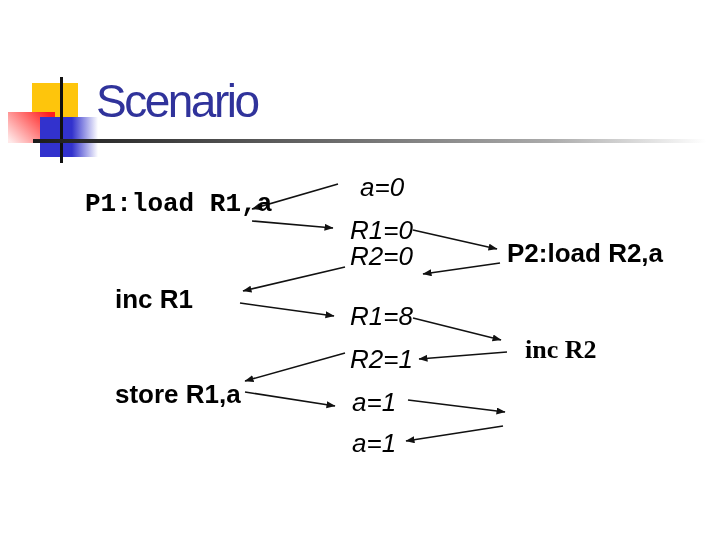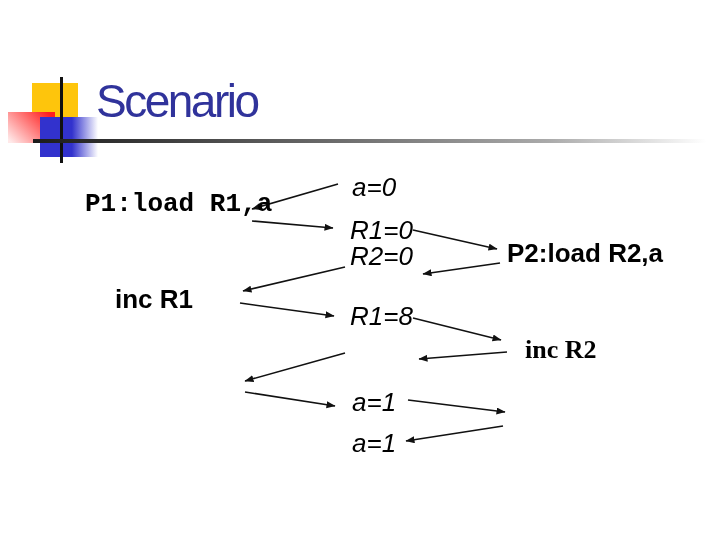--- a/index.html
+++ b/index.html
@@ -31,21 +31,21 @@
   
   .lbl{position:absolute;white-space:nowrap;color:#000;font-size:26px;line-height:30px;}
   .proc{font-weight:700;}
   .state{font-style:italic;font-weight:400;}
 
   
   .p1-0{left:85px;top:189px;font-family:Liberation Mono, monospace;}
   .p1-1{left:115px;top:284px;}
   .p1-2{left:115px;top:379px;}
   
-  .st-0{left:352px;top:172px;text-align:right;}
+  .st-0{left:360px;top:172px;text-align:right;}
   .st-1{left:350px;top:215px;}
   .st-2{left:350px;top:241px;}
   .st-3{left:350px;top:301px;}
   .st-4{left:350px;top:344px;}
   .st-5{left:352px;top:387px;}
   .st-6{left:352px;top:428px;}
   
   .p2-0{left:507px;top:238px;}
   .p2-1{left:525px;top:335px;font-family:Liberation Serif, serif;}
   .p2-2{left:524px;top:400px;}
@@ -82,24 +82,26 @@
       <line x1="413" y1="318" x2="501" y2="340" marker-end="url(#ah)"></line>
       <line x1="507" y1="352" x2="419" y2="359" marker-end="url(#ah)"></line>
       <line x1="345" y1="353" x2="245" y2="381" marker-end="url(#ah)"></line>
       <line x1="245" y1="392" x2="335" y2="406" marker-end="url(#ah)"></line>
       <line x1="408" y1="400" x2="505" y2="412" marker-end="url(#ah)"></line>
       <line x1="503" y1="426" x2="406" y2="441" marker-end="url(#ah)"></line>
     </svg>
 
   <div class="lbl proc p1-0">P1:load R1,a</div>
   <div class="lbl proc p1-1">inc R1</div>
+  <div class="lbl proc p1-2">store R1,a</div>
 
   <div class="lbl state st-0">a=0</div>
   <div class="lbl state st-1">R1=0</div>
   <div class="lbl state st-2">R2=0</div>
   <div class="lbl state st-3">R1=8</div>
+  <div class="lbl state st-4">R2=1</div>
   <div class="lbl state st-5">a=1</div>
   <div class="lbl state st-6">a=1</div>
 
   <div class="lbl proc p2-0">P2:load R2,a</div>
   <div class="lbl proc p2-1">inc R2</div>
 
 </div>
 
 </body></html>

